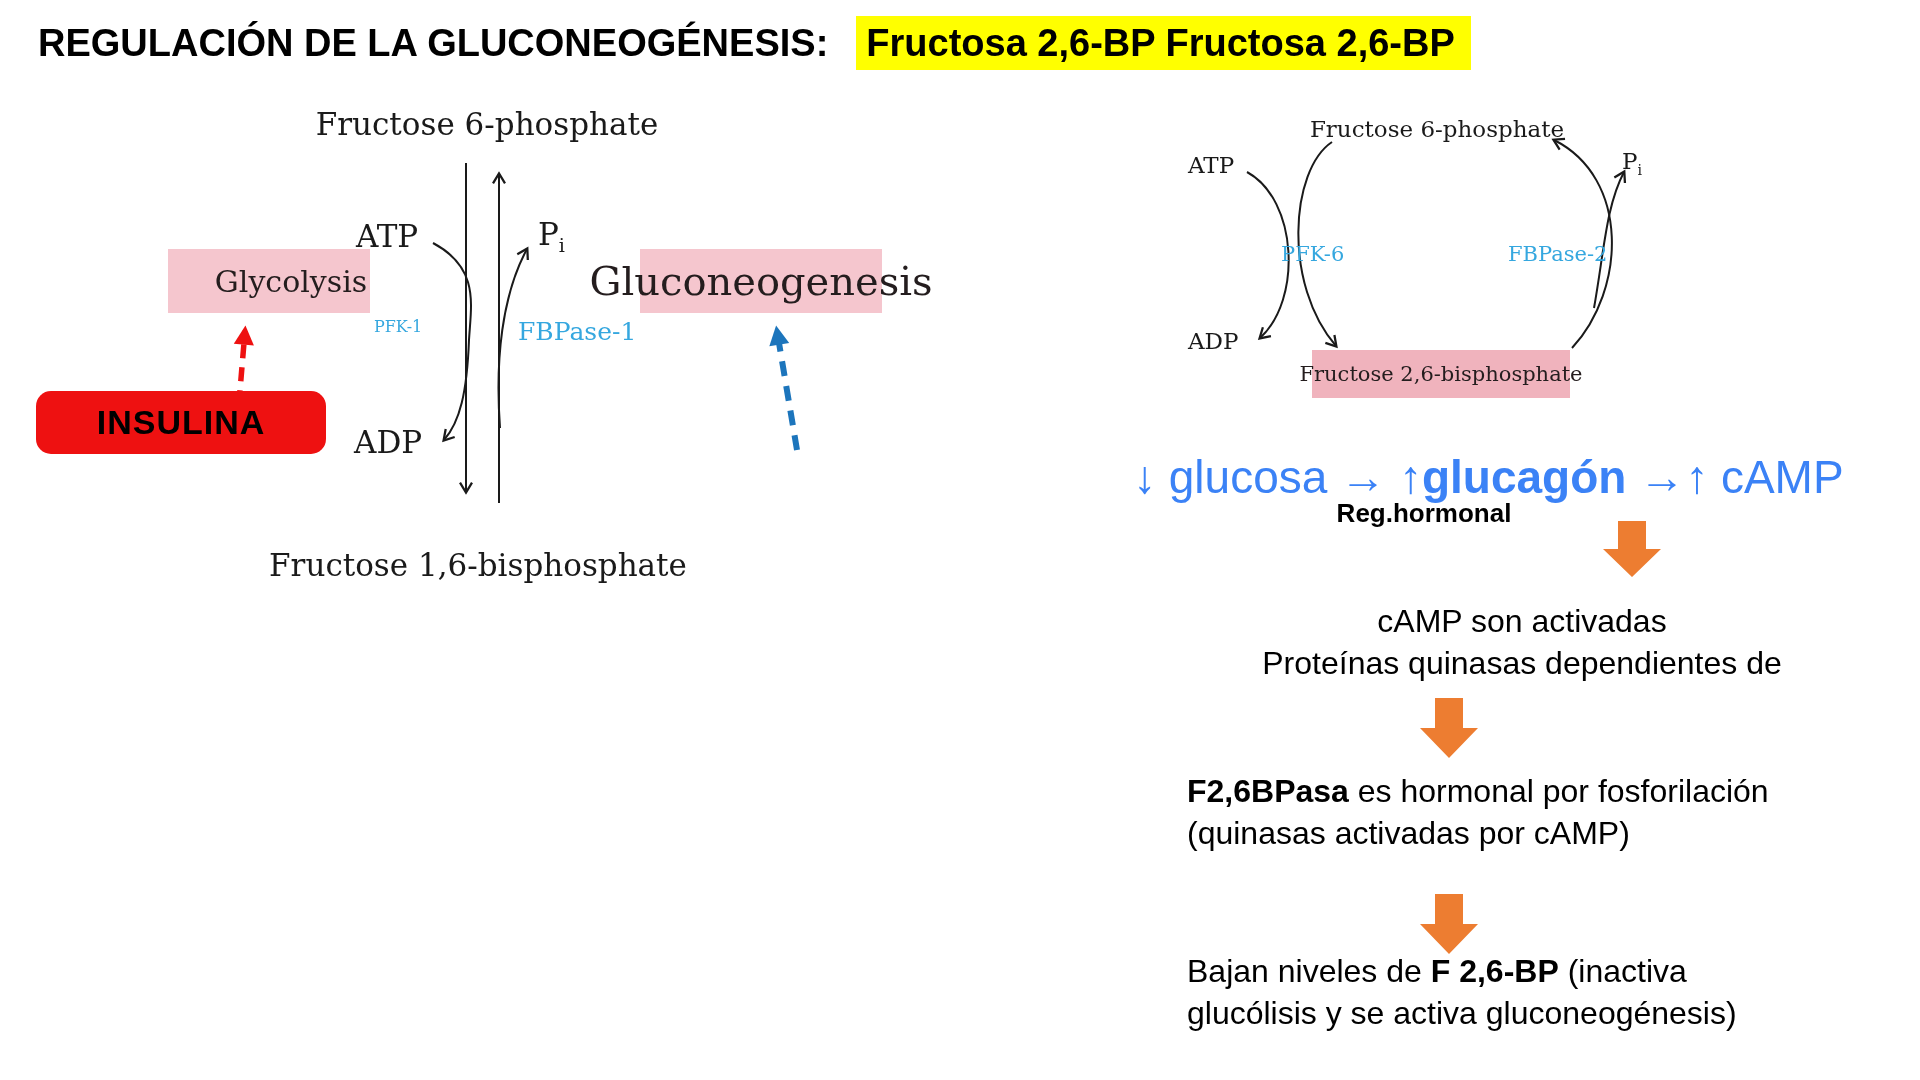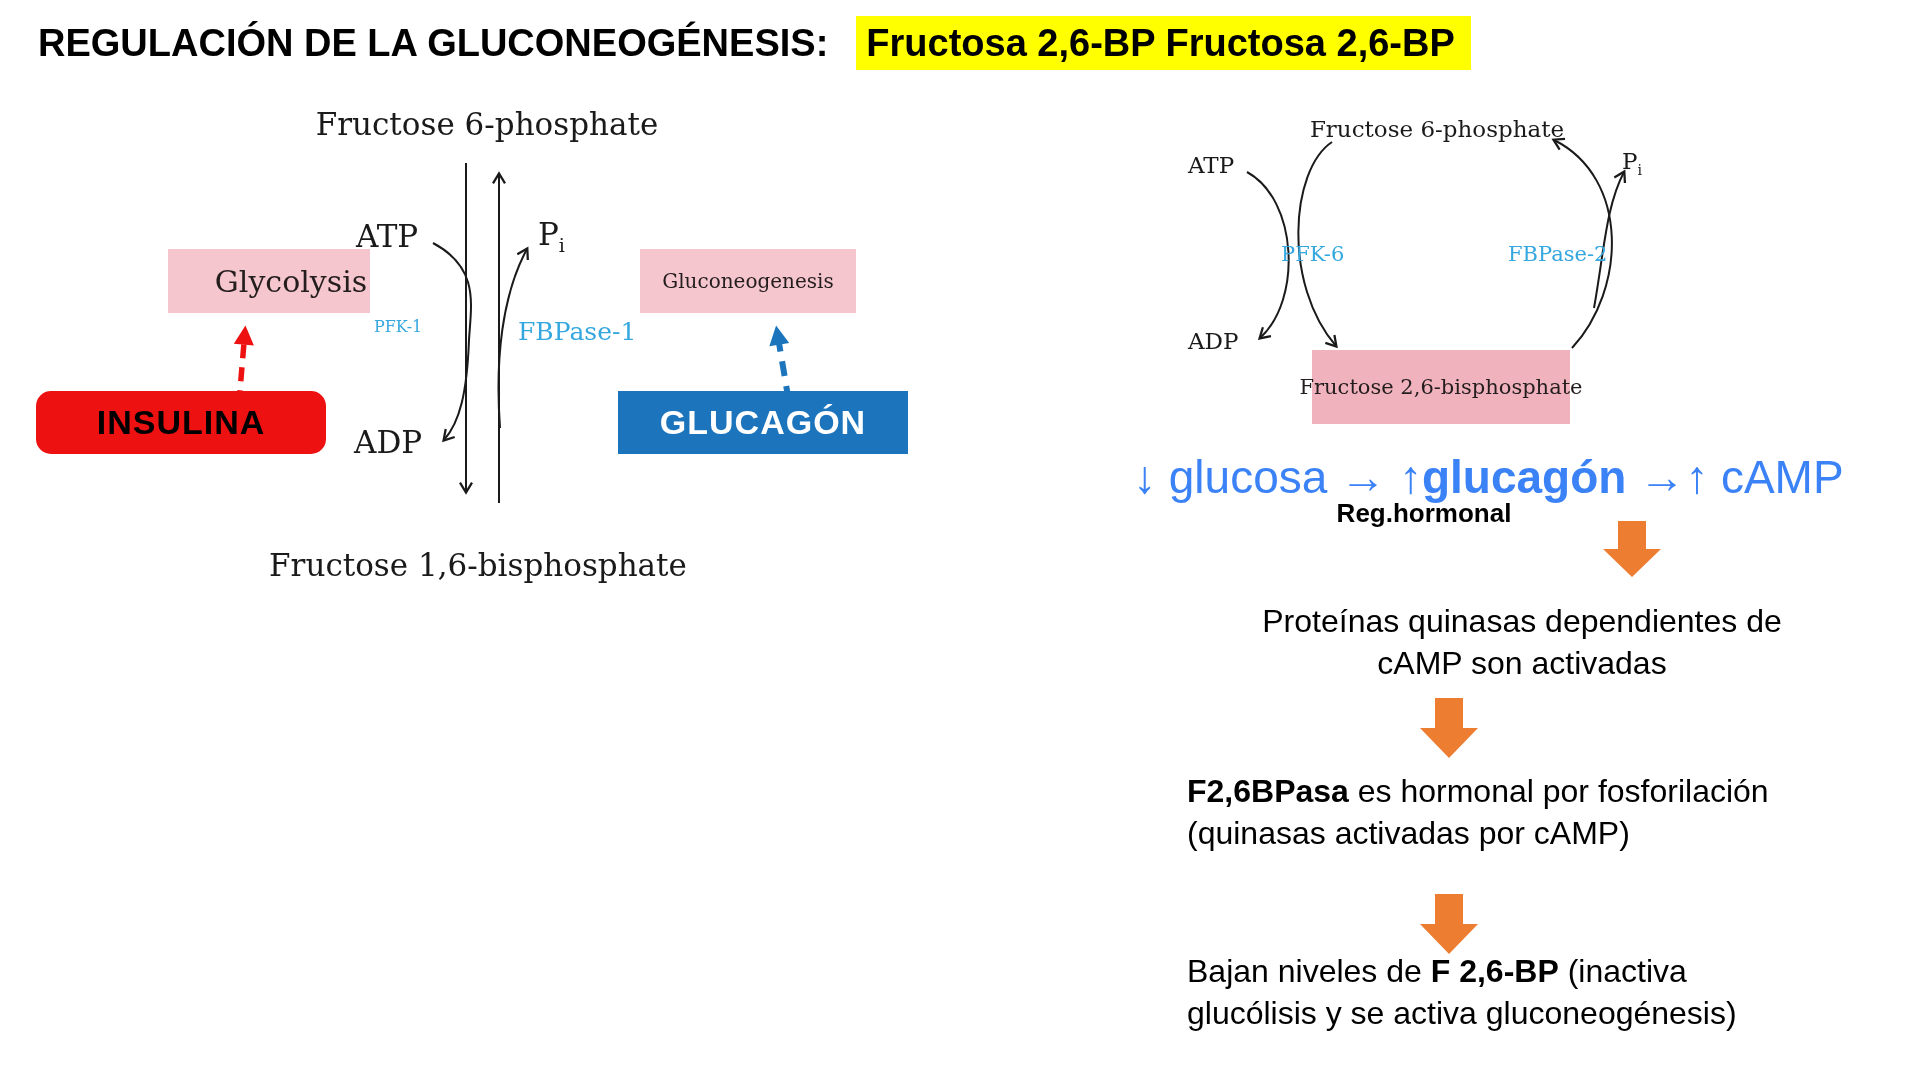--- a/index.html
+++ b/index.html
@@ -27,32 +27,32 @@
   .f6p-left{left:487px;top:106px;font-size:31px;}
   .atp-left{left:356px;top:218px;font-size:31px;}
   .pi-left{left:538px;top:216px;font-size:31px;}
   .adp-left{left:354px;top:424px;font-size:31px;}
   .f16bp{left:478px;top:547px;font-size:31px;}
   .enz{color:var(--enzyme-blue);}
   .pfk1{left:374px;top:317px;font-size:16px;text-align:right;}
   .fbpase1{left:518px;top:317px;font-size:25px;}
   .pinkbox{background:var(--pink-box);display:flex;align-items:center;justify-content:center;color:#241d1e;}
   .glyc{left:168px;top:249px;width:158px;height:64px;font-size:30px;padding-left:44px;}
-  .gluconeo{left:640px;top:249px;width:216px;height:64px;font-size:20px;}
+  .gluconeo{left:640px;top:249px;width:242px;height:64px;font-size:40px;}
   .hormone{display:flex;align-items:center;justify-content:center;font-weight:bold;font-size:34px;letter-spacing:1px;}
   .insulina{left:36px;top:391px;width:290px;height:63px;background:var(--red-box);color:#000;border-radius:15px;}
   .glucagon{left:618px;top:391px;width:290px;height:63px;background:var(--blue-box);color:#fff;}
   
   .atp-right{left:1188px;top:152px;font-size:23px;}
   .f6p-right{left:1437px;top:116px;font-size:23px;}
   .pi-right{left:1622px;top:148px;font-size:23px;}
   .adp-right{left:1188px;top:328px;font-size:23px;}
   .pfk2{left:1281px;top:242px;font-size:21px;}
   .fbpase2{left:1508px;top:242px;font-size:21px;}
-  .f26bp{left:1312px;top:350px;width:258px;height:74px;font-size:21px;background:var(--pink-box-deep);}
+  .f26bp{left:1312px;top:350px;width:258px;height:48px;font-size:21px;background:var(--pink-box-deep);}
   sub{font-size:0.62em;}
   
   .glucline{left:1133px;top:450px;font-size:46px;white-space:nowrap;color:#3b82f6;}
   .glucline .b{font-weight:bold;}
   .reg{left:1424px;top:498px;font-size:26px;font-weight:bold;color:#000;white-space:nowrap;}
   .step{font-size:32px;line-height:42px;color:#000;}
   .step .b{font-weight:bold;}
   .step1{left:1522px;top:600px;text-align:center;white-space:nowrap;}
   .step2{left:1187px;top:770px;white-space:nowrap;}
   .step3{left:1187px;top:950px;white-space:nowrap;}
@@ -106,43 +106,40 @@
   </div>
   <div class="abs pinkbox serif gluconeo">
     <span>Gluconeogenesis</span>
   </div>
   <div class="abs serif enz pfk1">PFK-1</div>
   <div class="abs serif enz fbpase1">FBPase-1</div>
   <div class="abs hormone insulina">
     <span>INSULINA</span>
   </div>
   <div class="abs serif adp-left">ADP</div>
-  <div class="abs hormone glucagon">
-    <span>GLUCAGÓN</span>
-  </div>
   <div class="abs serif ctr f16bp">Fructose 1,6-bisphosphate</div>
 
   <div class="abs serif atp-right">ATP</div>
   <div class="abs serif ctr f6p-right">Fructose 6-phosphate</div>
   <div class="abs serif pi-right"><span>P</span><sub>i</sub></div>
   <div class="abs serif enz pfk2">PFK-6</div>
   <div class="abs serif enz fbpase2">FBPase-2</div>
   <div class="abs serif adp-right">ADP</div>
   <div class="abs pinkbox serif f26bp">
     <span>Fructose 2,6-bisphosphate</span>
   </div>
 
   <div class="abs glucline">
     <span>↓ glucosa </span><span class="b">→ </span><span class="b">↑glucagón </span><span class="b">→</span><span>↑ cAMP</span>
   </div>
   <div class="abs ctr reg">Reg.hormonal</div>
 
   <div class="abs ctr step step1">
+    <div>cAMP son activadas</div>
     <div>Proteínas quinasas dependientes de</div>
-    <div>cAMP son activadas</div>
   </div>
 
   <div class="abs step step2">
     <div><span class="b">F2,6BPasa</span><span> es hormonal por fosforilación</span></div>
     <div>(quinasas activadas por cAMP)</div>
   </div>
 
   <div class="abs step step3">
     <div><span>Bajan niveles de </span><span class="b">F 2,6-BP</span><span> (inactiva</span></div>
     <div>glucólisis y se activa gluconeogénesis)</div>

